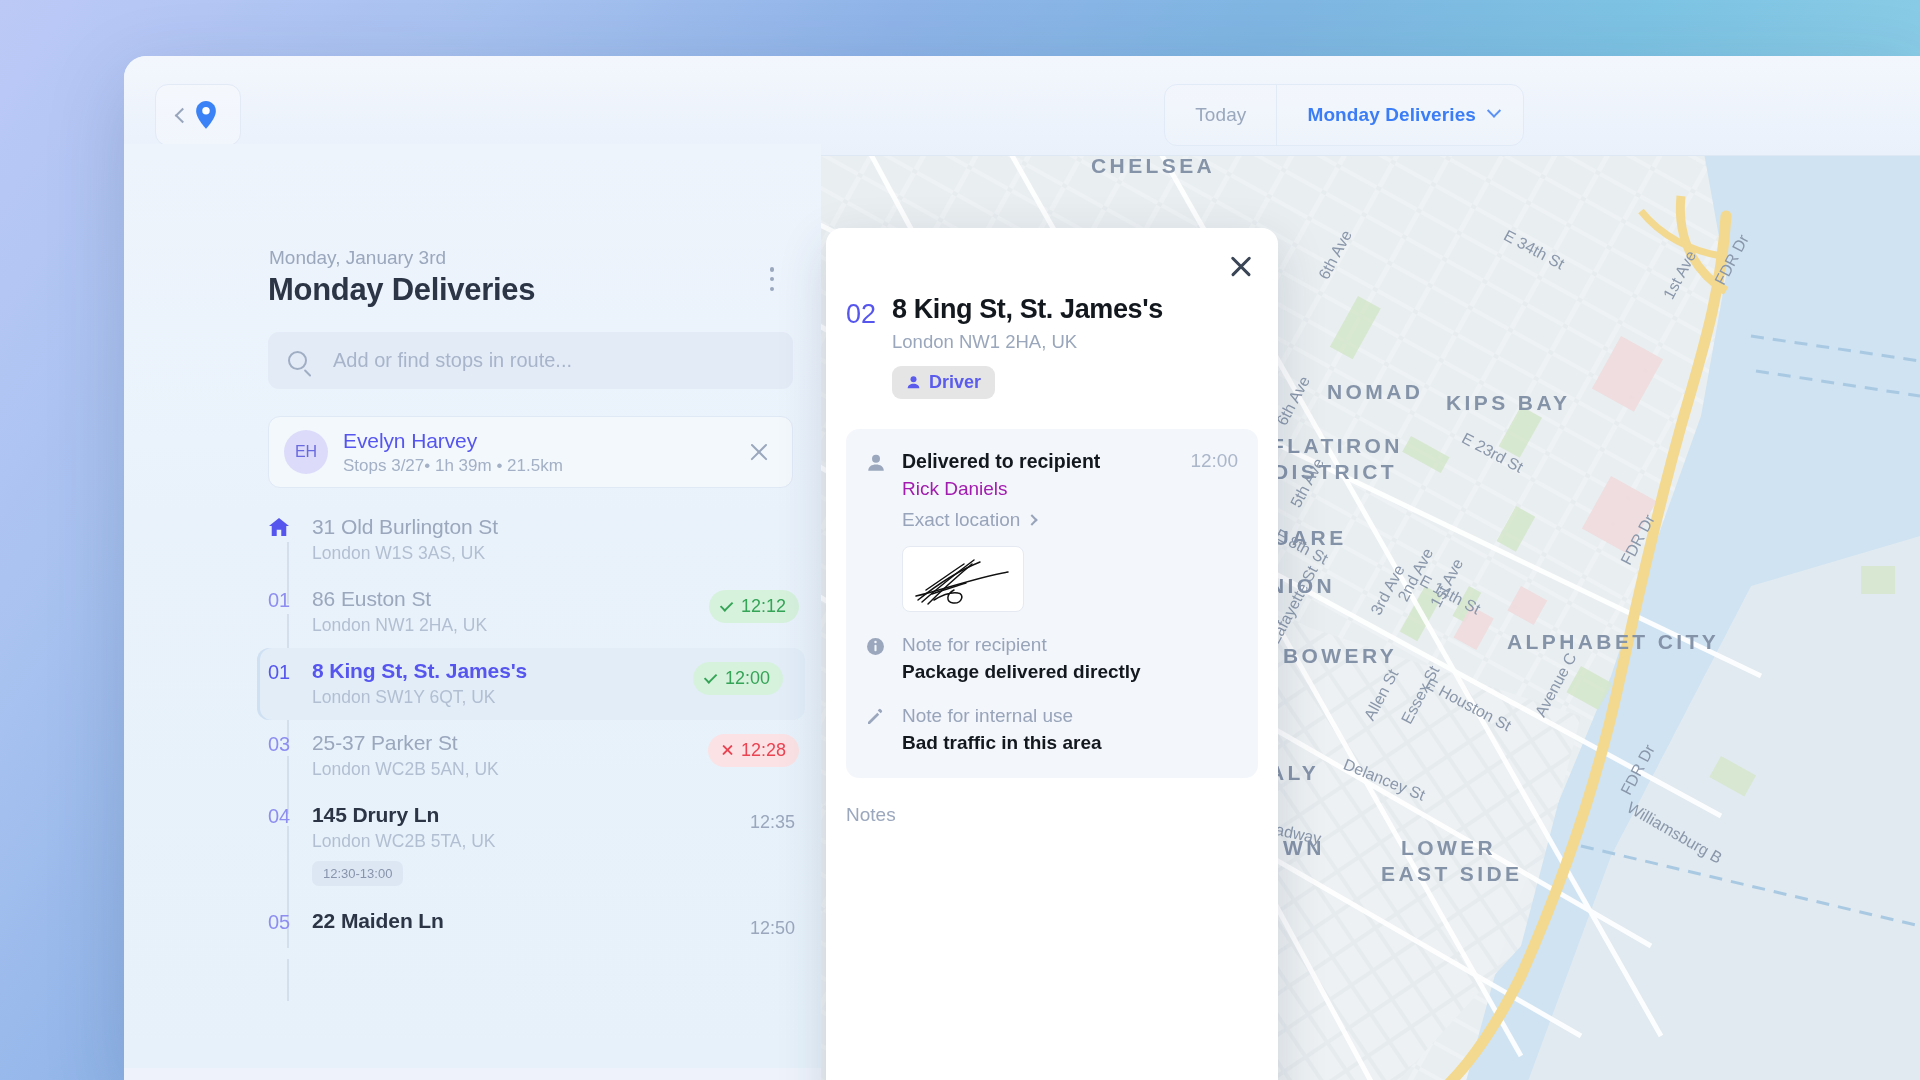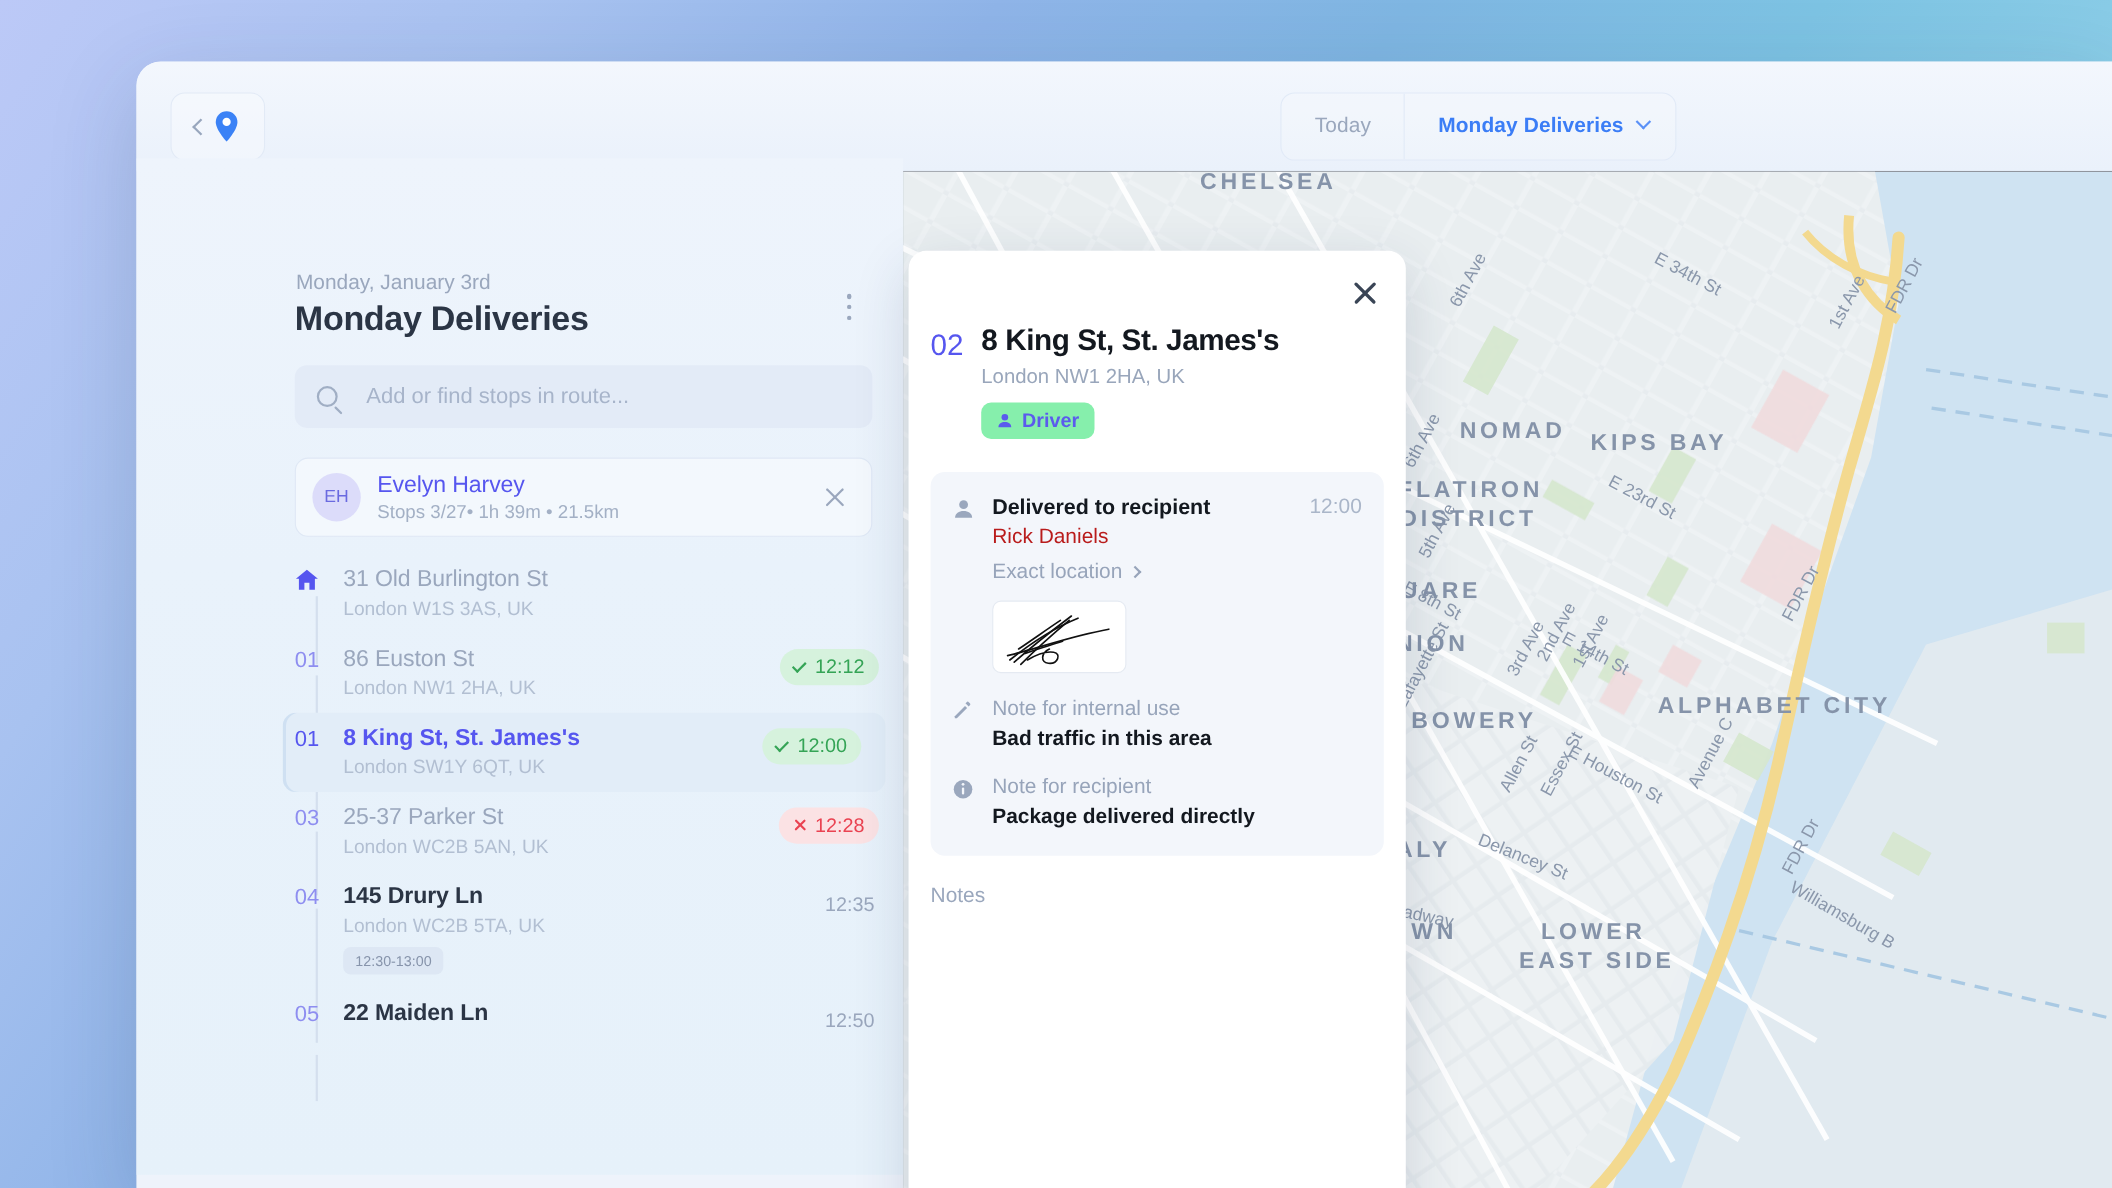--- a/index.html
+++ b/index.html
@@ -232,36 +232,36 @@
   #detail-close-button::before{transform:rotate(45deg);}
   #detail-close-button::after {transform:rotate(-45deg);}
 
   #detail-head { padding: 66px 24px 0 20px; display:flex; gap: 16px; }
   #detail-index { font-size: 27px; color: #5656ef; padding-top: 5px; }
   #detail-title { font-size: 27px; font-weight: 700; color: #13181f; letter-spacing:-.4px; }
   #detail-subtitle { font-size: 18.5px; color: #99a6bb; margin-top: 6px; }
   #detail-chip {
     display: inline-flex; align-items: center; gap: 8px;
     margin-top: 13px;
-    background: #86efac; color: #5b5bed;
+    background: #e5e5e5; color: #5b5bed;
     font-size: 18px; font-weight: 600;
     padding: 6px 14px; border-radius: 9px;
   }
 
   #detail-card {
     margin: 30px 20px 0 20px;
     background: #f3f6fb;
     border-radius: 13px;
     padding: 21px 20px 24px 20px;
   }
   .dc-row { display: flex; gap: 14px; }
   .dc-ico { width: 22px; flex: none; padding-top: 3px; }
   .dc-main { flex: 1 1 auto; min-width: 0; }
   .dc-title { font-size: 19.5px; font-weight: 700; color: #13181f; }
-  .dc-sub   { font-size: 19px; color: #b91c1c; margin-top: 5px; }
+  .dc-sub   { font-size: 19px; color: #a21caf; margin-top: 5px; }
   .dc-link  { font-size: 19px; color: #97a4ba; margin-top: 9px; cursor:pointer;
               display:inline-flex; align-items:center; gap:8px; }
   .chev-right-sm { width:8px;height:8px;border-right:2px solid #97a4ba;border-bottom:2px solid #97a4ba;
                    transform: rotate(-45deg); display:inline-block; }
   .dc-time  { font-size: 19px; color: #aab6c9; flex: none; }
   #signature-box {
     margin-top: 15px; width: 122px; height: 66px;
     background: #fff; border: 1px solid #e5eaf2; border-radius: 8px;
     display: flex; align-items: center; justify-content: center; overflow: hidden;
   }
@@ -567,45 +567,45 @@
                 <path d="M18 40 C 30 32, 44 22, 56 14"></path>
               </g>
             </svg>
           </div>
         </div>
         <div class="dc-time">12:00</div>
       </div>
 
       <div class="note-block dc-row">
         <div class="dc-ico">
-          <svg width="18" height="18" viewBox="0 0 18 18">
-            <path d="M2 14.1 L2 16 L3.9 16 L13.2 6.7 L11.3 4.8 Z" fill="#9aa7bd"></path>
-            <path d="M14.6 5.3 L15.7 4.2 a1.3 1.3 0 0 0 0-1.9 l-1 -1 a1.3 1.3 0 0 0 -1.9 0 L11.7 2.4 Z" fill="#9aa7bd"></path>
-          </svg>
-        </div>
-        <div class="dc-main">
-          <div class="note-label">Note for internal use</div>
-          <div class="note-value">Bad traffic in this area</div>
-        </div>
-      </div>
-
-      <div class="note-block dc-row">
-        <div class="dc-ico">
           <svg width="19" height="19" viewBox="0 0 18 18">
             <circle cx="9" cy="9" r="8" fill="#9aa7bd"></circle>
             <rect x="8" y="7.4" width="2" height="6.2" rx="1" fill="#f3f6fb"></rect>
             <circle cx="9" cy="4.8" r="1.2" fill="#f3f6fb"></circle>
           </svg>
         </div>
         <div class="dc-main">
           <div class="note-label">Note for recipient</div>
           <div class="note-value">Package delivered directly</div>
         </div>
       </div>
 
+      <div class="note-block dc-row">
+        <div class="dc-ico">
+          <svg width="18" height="18" viewBox="0 0 18 18">
+            <path d="M2 14.1 L2 16 L3.9 16 L13.2 6.7 L11.3 4.8 Z" fill="#9aa7bd"></path>
+            <path d="M14.6 5.3 L15.7 4.2 a1.3 1.3 0 0 0 0-1.9 l-1 -1 a1.3 1.3 0 0 0 -1.9 0 L11.7 2.4 Z" fill="#9aa7bd"></path>
+          </svg>
+        </div>
+        <div class="dc-main">
+          <div class="note-label">Note for internal use</div>
+          <div class="note-value">Bad traffic in this area</div>
+        </div>
+      </div>
+
     </div>
 
     <div id="notes-section">
       <div id="notes-label">Notes</div>
     </div>
 
   </div>
 
 </div>
 

